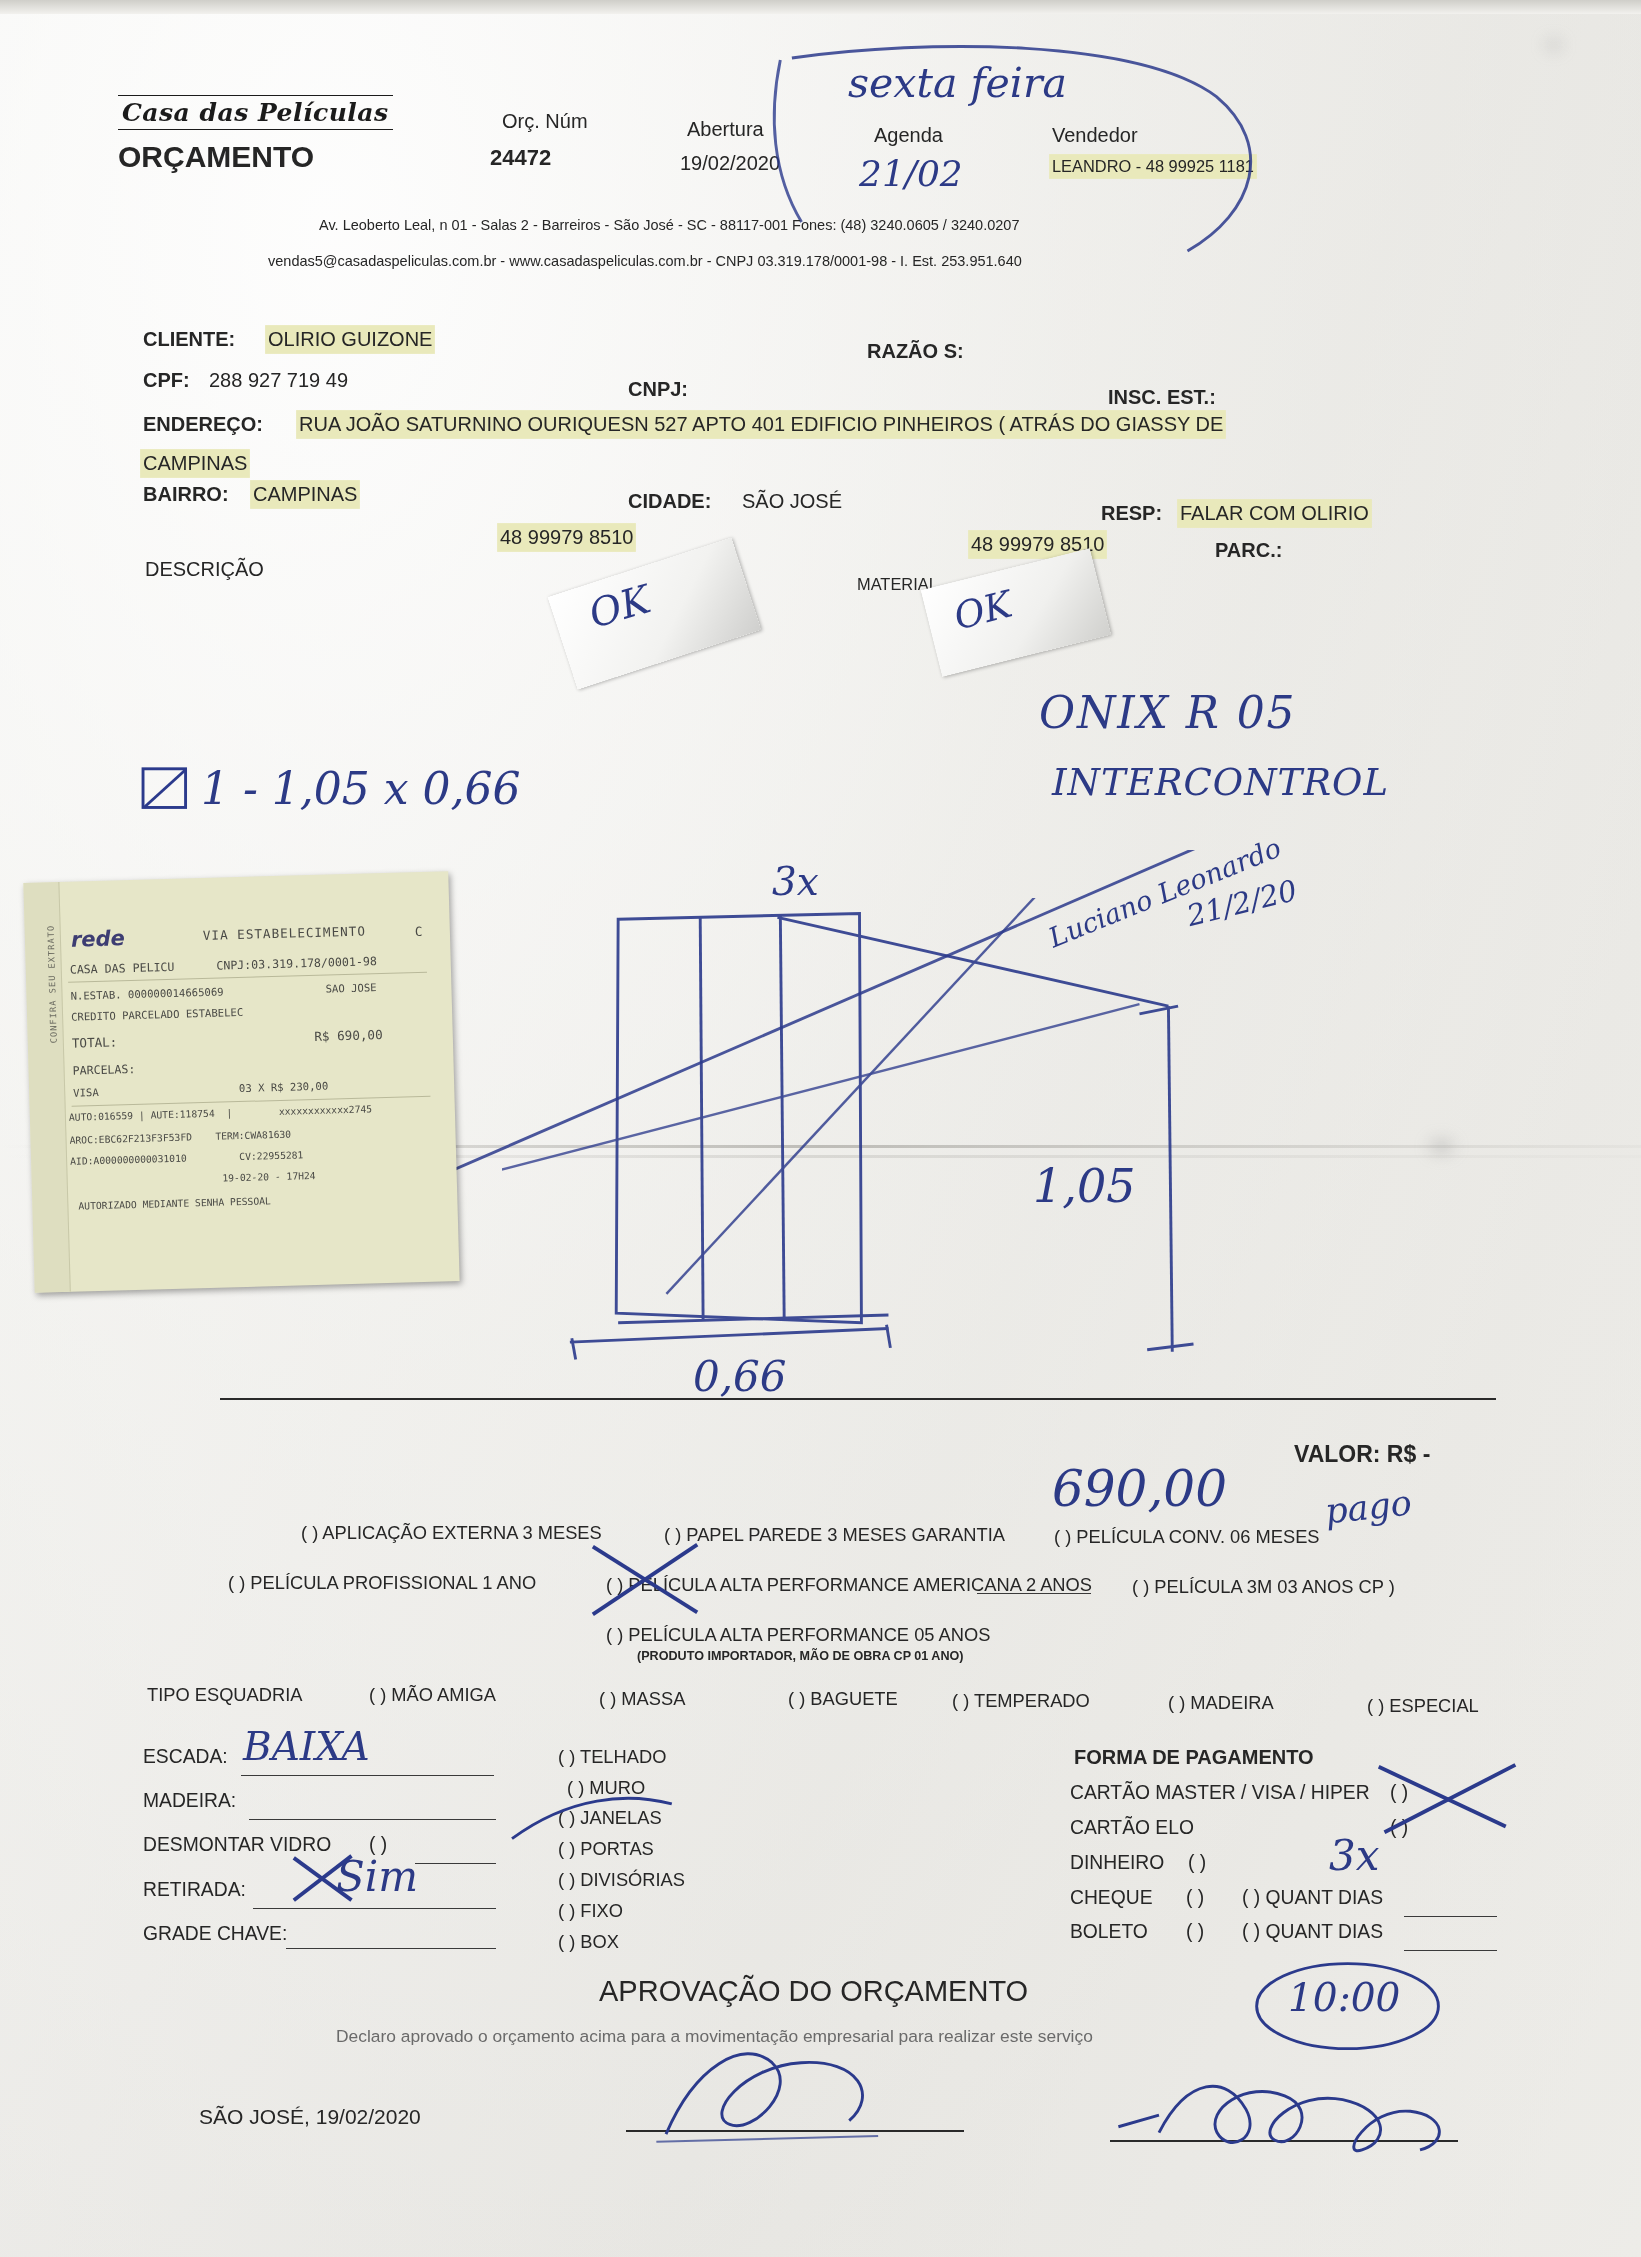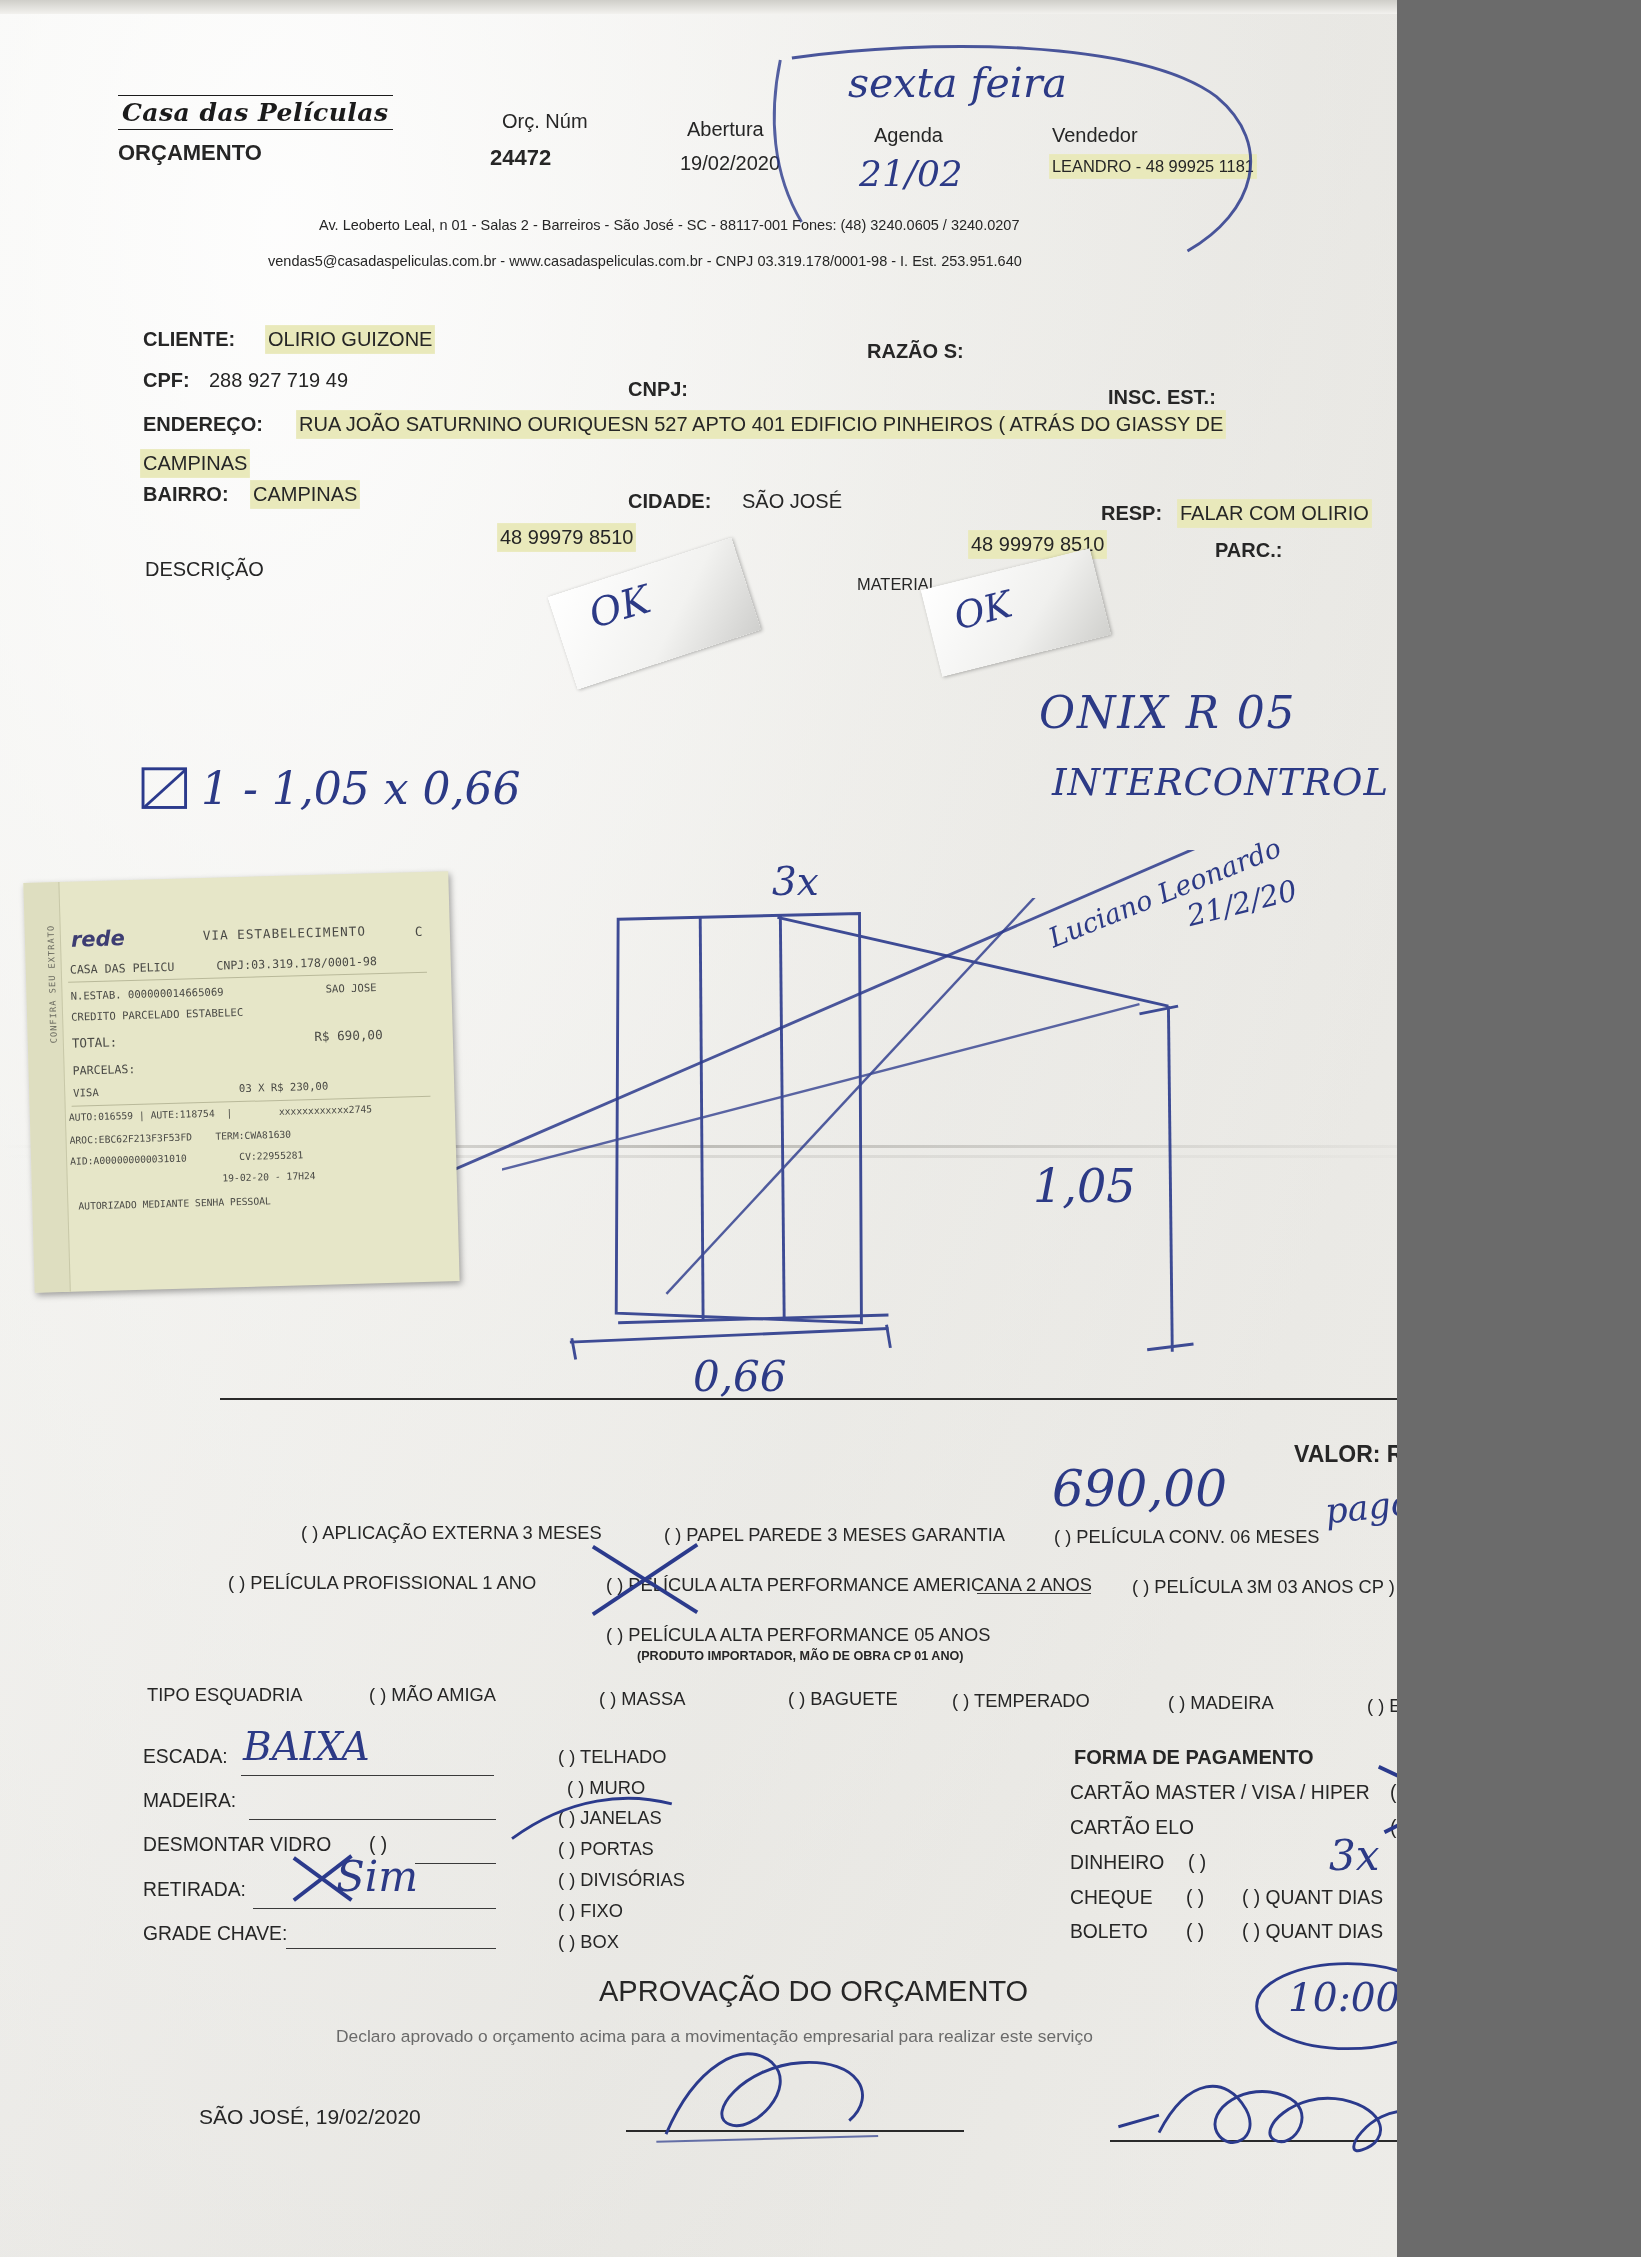--- a/index.html
+++ b/index.html
@@ -1,19 +1,19 @@
 <!DOCTYPE html>
 <html lang="pt-BR"><head>
 <meta charset="utf-8">
 <style>
   html,body{margin:0;padding:0;background:#6b6b6b;}
   body{font-family:"Liberation Sans",sans-serif;}
   .page{
     position:relative;
-    width:1397px;height:2257px;
+    width:1641px;height:2257px;
     background:#fef9c3;
     overflow:hidden;
   }
   
   .paper-shade{
     position:absolute;inset:0;
     background:
       radial-gradient(ellipse at 20% 10%, rgba(255,255,255,0.85) 0%, rgba(245,245,242,0.4) 40%, rgba(225,224,220,0.25) 75%),
       linear-gradient(110deg, #f6f6f4 0%, #eeedea 35%, #e9e8e4 60%, #f1f0ec 100%);
     pointer-events:none;
@@ -84,21 +84,21 @@
 
 <div class="page">
   <div class="paper-shade"></div>
   <div class="paper-edge-top"></div>
   <div class="fold" style="top:1145px;"></div>
   <div class="fold" style="top:1155px;opacity:.45;"></div>
   <div class="blot" style="left:1429px;top:1139px;width:25px;height:15.4px;background:rgba(150,150,150,.35);"></div>
   <div class="blot" style="left:1545px;top:39px;width:17.4px;height:11.6px;background:rgba(150,150,150,.3);"></div>
 
   <div class="logo">Casa das Películas</div>
-  <div class="t b" style="left:118px;top:140px;font-size:22px;">ORÇAMENTO</div>
+  <div class="t b" style="left:118px;top:140px;font-size:30px;">ORÇAMENTO</div>
 
   <div class="t" style="left:502px;top:110px;">Orç. Núm</div>
   <div class="t b" style="left:490px;top:145px;font-size:22px;">24472</div>
 
   <div class="t" style="left:687px;top:118px;">Abertura</div>
   <div class="t" style="left:680px;top:152px;">19/02/2020</div>
 
   <div class="t" style="left:874px;top:124px;">Agenda</div>
   <div class="hw" style="left:859px;top:153px;font-size:36px;">21/02</div>
 

